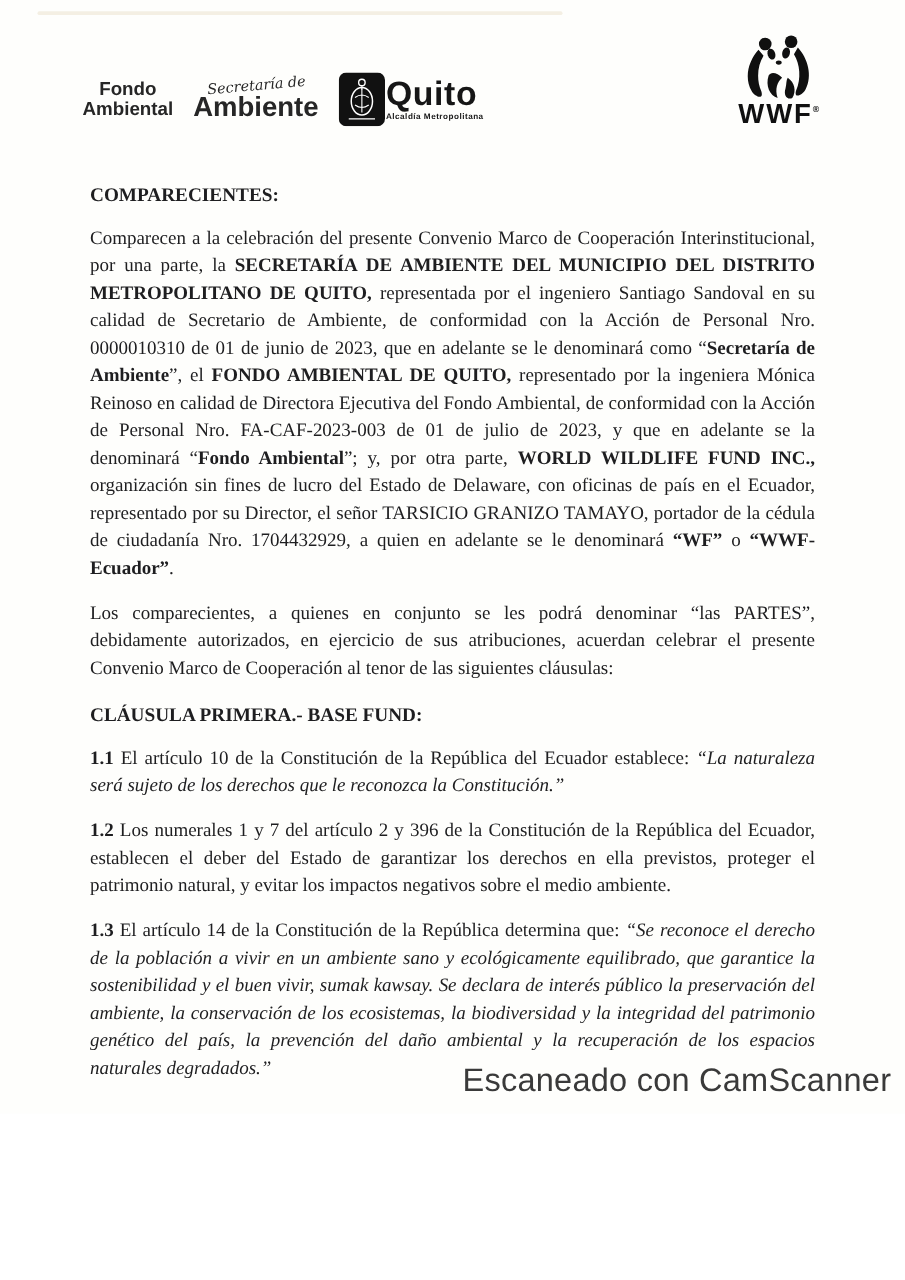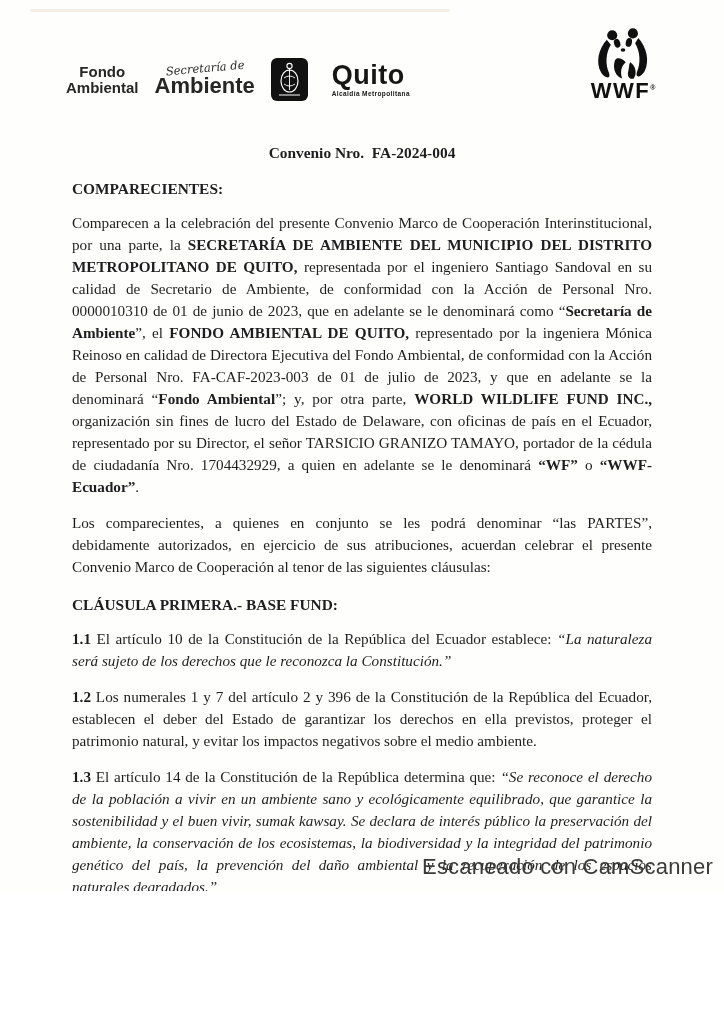--- a/index.html
+++ b/index.html
@@ -21,21 +21,21 @@
   .logo-group { display:flex; align-items:center; gap:16px; margin-top:32px; }
   .fondo { font-family:"Liberation Sans", sans-serif; font-weight:bold; color:#262626;
            text-align:center; line-height:1.04; }
   .fondo-l1 { font-size:15px; }
   .fondo-l2 { font-size:15px; }
   .secretaria { text-align:center; color:#262626; }
   .secretaria .script { font-family:"DejaVu Serif", serif; font-style:italic;
                         font-size:11.5px; transform:rotate(-5deg); }
   .secretaria .boldname { font-family:"Liberation Sans", sans-serif; font-weight:bold;
                           font-size:22px; margin-top:-2px; }
-  .quito { display:flex; align-items:center; gap:24px; }
+  .quito { display:flex; align-items:center; gap:1px; }
   .quito-emblem { display:block; }
   .quito-text { font-family:"Liberation Sans", sans-serif; color:#161616; }
   .quito-name { font-weight:800; font-size:27px; line-height:1; letter-spacing:0.5px; }
   .quito-sub  { font-weight:bold; font-size:6.5px; letter-spacing:0.4px; margin-top:1px; }
   .wwf { width:70px; text-align:center; margin-top:2px; }
   .wwf svg { display:block; margin:0 auto; }
   .wwf-text { font-family:"Liberation Sans", sans-serif; font-weight:800;
               font-size:22px; letter-spacing:1.5px; line-height:1; color:#101010; margin-top:-2px; }
   .wwf-text sup { font-size:7px; letter-spacing:0; }
   
@@ -45,21 +45,21 @@
   .convenio { text-align:center; font-weight:bold; font-size:15.4px;
               margin-top:14px; white-space:pre; }
   .heading { font-weight:bold; font-size:15.4px; margin-top:18px; }
   p.body { text-align:justify; font-size:15.2px; line-height:22px; margin-top:14px; }
   .b { font-weight:bold; }
   .i { font-style:italic; }
   
   .signature { position:absolute; top:920px; right:34px; }
   .footer-label {
     position:absolute; right:11px; bottom:11px;
-    font-family:"Liberation Sans", sans-serif; font-size:22px;
+    font-family:"Liberation Sans", sans-serif; font-size:26px;
     color:#3a3a3a; letter-spacing:0.2px;
   }
 </style>
 </head>
 <body>
 
 <div class="page">
 
   <div class="artifact-line"></div>
 
@@ -104,21 +104,20 @@
         <path d="M23,36 C20,45 24,54 31,56 C28.5,48 30.5,42 35,38 C31,33.5 25,32 23,36 Z"></path>
         <path d="M40,38 C46,42 48,50 44,56 C39.5,58 36,53.5 38,47.5 C39,43.5 38.5,40 40,38 Z"></path>
       </svg>
       <div class="wwf-text"><span>WWF</span><sup>®</sup></div>
     </div>
   </div>
 
   <div class="doc">
 
 
-    <div class="convenio">Convenio Nro.  FA-2024-004</div>
 
     <div class="heading">COMPARECIENTES:</div>
 
     <p class="body"><span>Comparecen a la celebración del presente Convenio Marco de Cooperación Interinstitucional, por una parte, la </span><span class="b">SECRETARÍA DE AMBIENTE DEL MUNICIPIO DEL DISTRITO METROPOLITANO DE QUITO,</span><span> representada por el ingeniero Santiago Sandoval en su calidad de Secretario de Ambiente, de conformidad con la Acción de Personal Nro. 0000010310 de 01 de junio de 2023, que en adelante se le denominará como “</span><span class="b">Secretaría de Ambiente</span><span>”, el </span><span class="b">FONDO AMBIENTAL DE QUITO,</span><span> representado por la ingeniera Mónica Reinoso en calidad de Directora Ejecutiva del Fondo Ambiental, de conformidad con la Acción de Personal Nro. FA-CAF-2023-003 de 01 de julio de 2023, y que en adelante se la denominará “</span><span class="b">Fondo Ambiental</span><span>”; y, por otra parte, </span><span class="b">WORLD WILDLIFE FUND INC.,</span><span> organización sin fines de lucro del Estado de Delaware, con oficinas de país en el Ecuador, representado por su Director, el señor TARSICIO GRANIZO TAMAYO, portador de la cédula de ciudadanía Nro. 1704432929, a quien en adelante se le denominará </span><span class="b">“WF”</span><span> o </span><span class="b">“WWF-Ecuador”</span><span>.</span></p>
 
     <p class="body"><span>Los comparecientes, a quienes en conjunto se les podrá denominar “las PARTES”, debidamente autorizados, en ejercicio de sus atribuciones, acuerdan celebrar el presente Convenio Marco de Cooperación al tenor de las siguientes cláusulas:</span></p>
 
     <div class="heading">CLÁUSULA PRIMERA.-  BASE FUND:</div>
 
     <p class="body"><span class="b">1.1</span><span> El artículo 10 de la Constitución de la República del Ecuador establece: </span><span class="i">“La naturaleza será sujeto de los derechos que le reconozca la Constitución.”</span></p>

